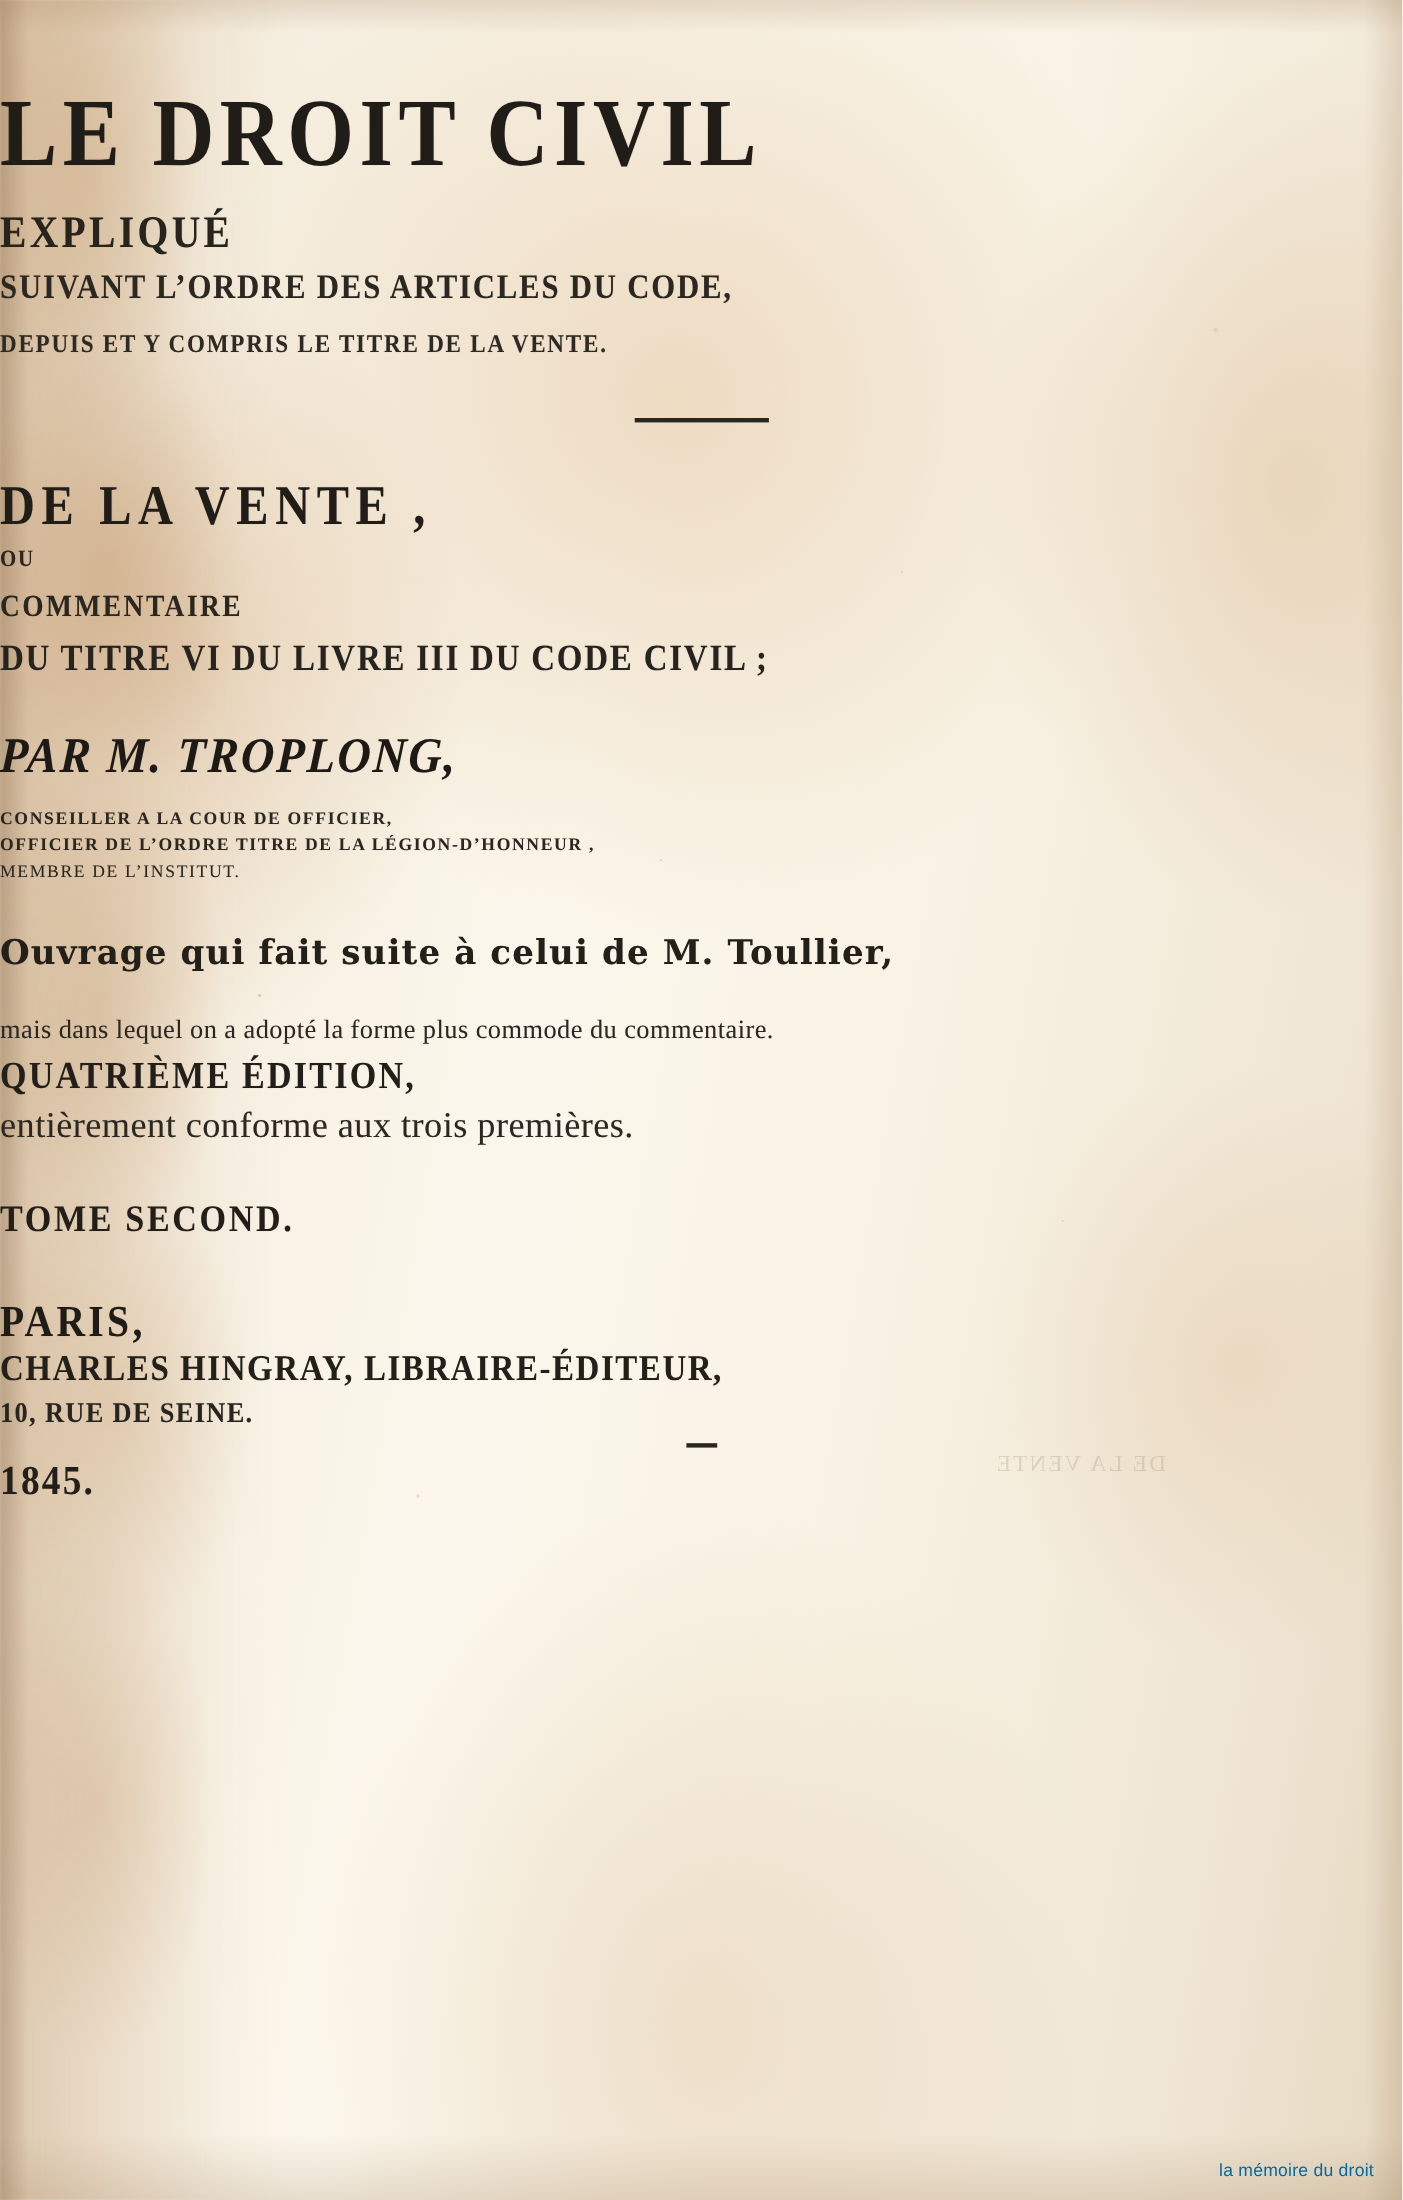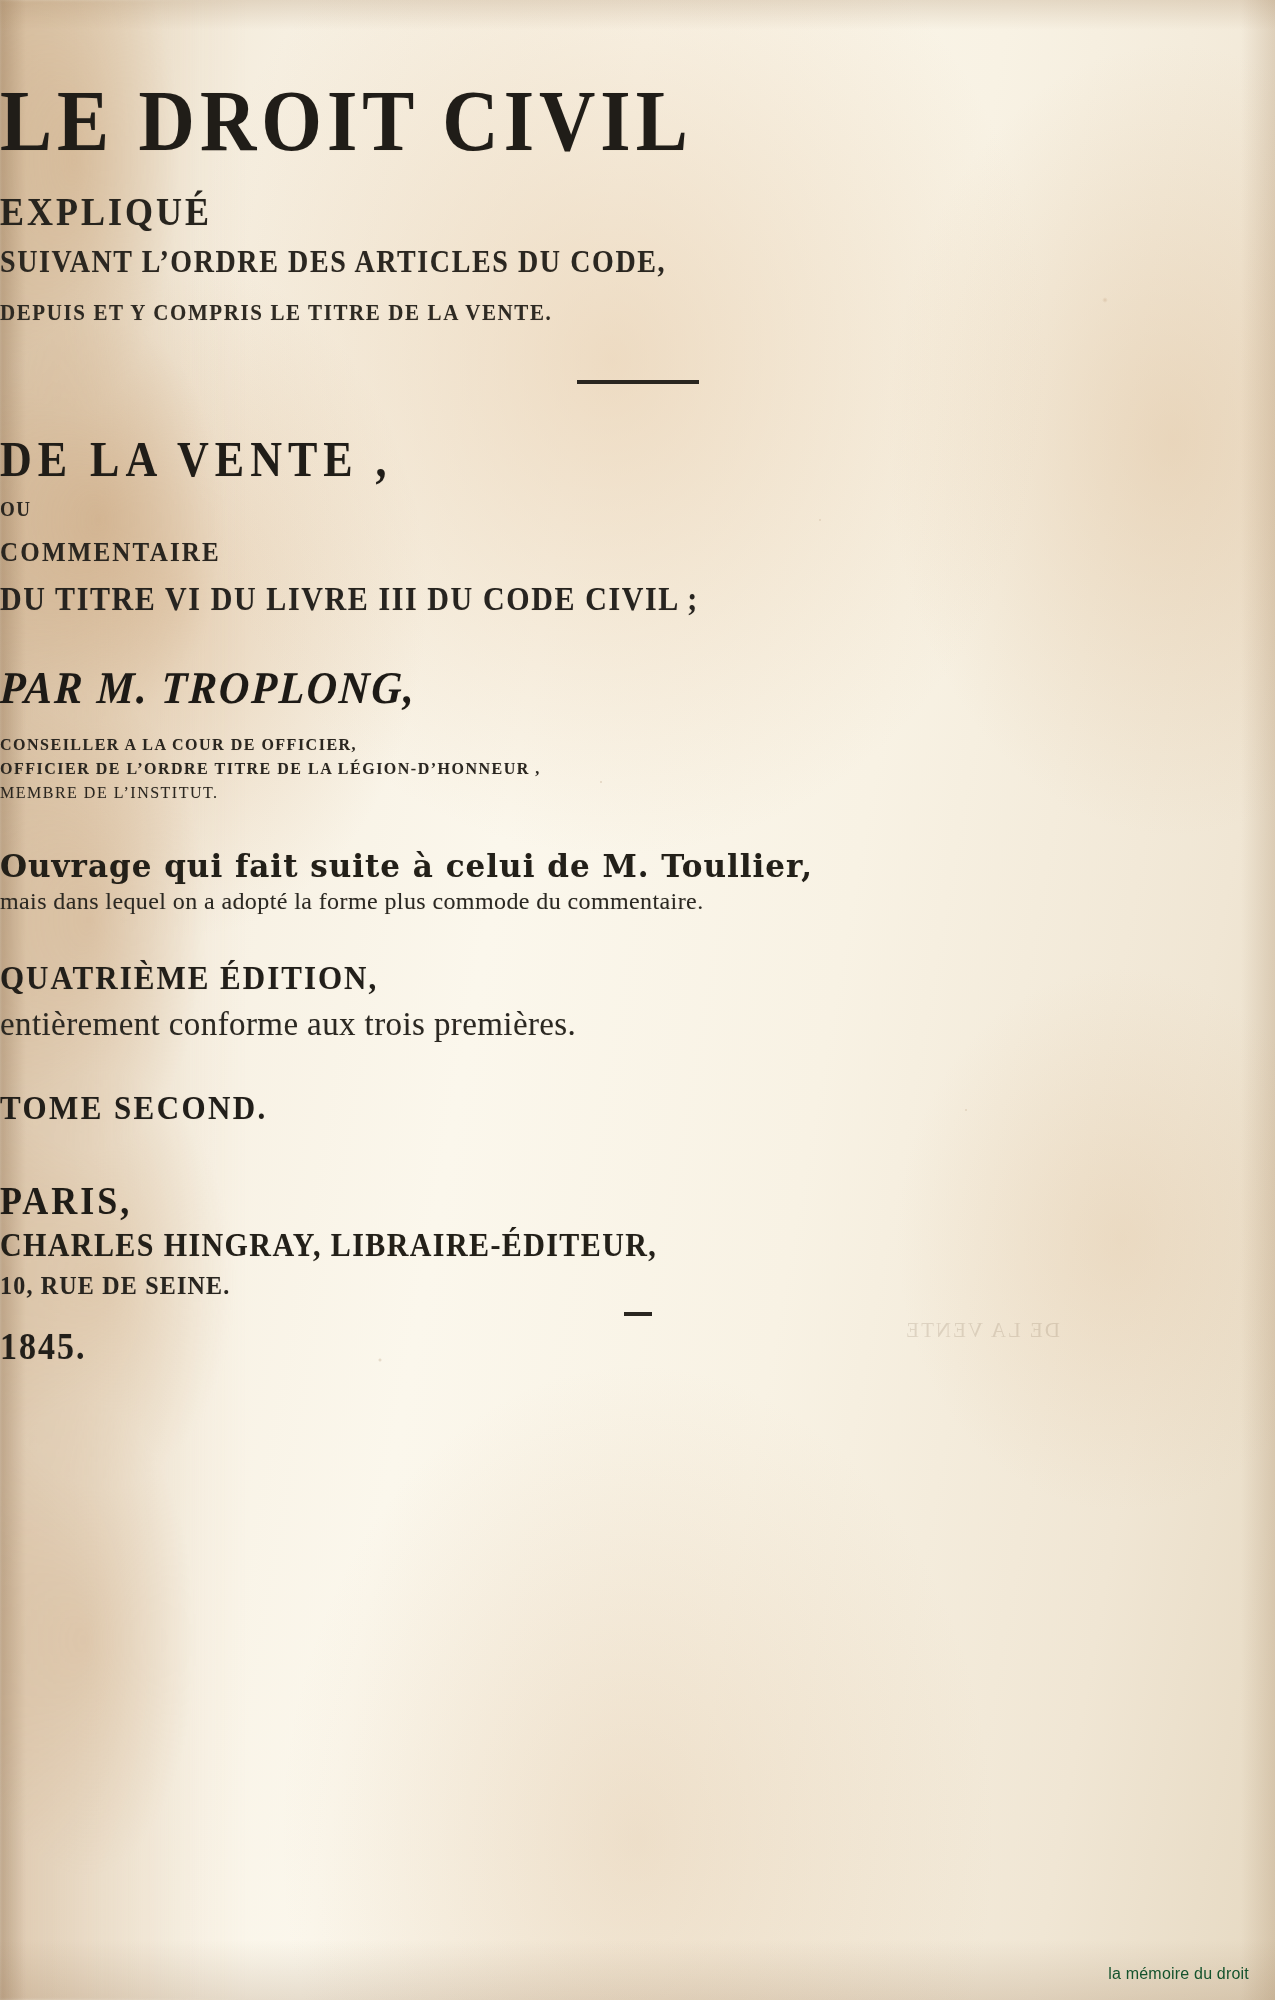--- a/index.html
+++ b/index.html
@@ -188,21 +188,21 @@
   .t-ouvrage {
     top: 836px;
     font-size: 31px;
     letter-spacing: 1px;
     color: #232019;
     font-family: "DejaVu Serif", "Liberation Serif", serif;
     font-weight: 700;
     margin-top: 12px;
   }
   .t-mais {
-    top: 888px;
+    top: 924px;
     font-size: 24px;
     letter-spacing: 0.4px;
     color: #2b2822;
   }
 
   .t-edition {
     top: 960px;
     font-size: 31px;
     font-weight: 700;
     letter-spacing: 2px;
@@ -281,21 +281,21 @@
     font-size: 84px;
     color: #cf1126;
     letter-spacing: -4px;
     display: block;
   }
   .logo-tagline {
     display: block;
     margin-top: 6px;
     font-family: "Liberation Sans", "DejaVu Sans", sans-serif;
     font-size: 16px;
-    color: #14532d;
+    color: #0369a1;
     letter-spacing: 0.2px;
   }
 
   
   .content { text-shadow: 0 0 1px rgba(60,48,34,0.18); }
 </style>
 </head>
 <body>
 
 <div class="page">

